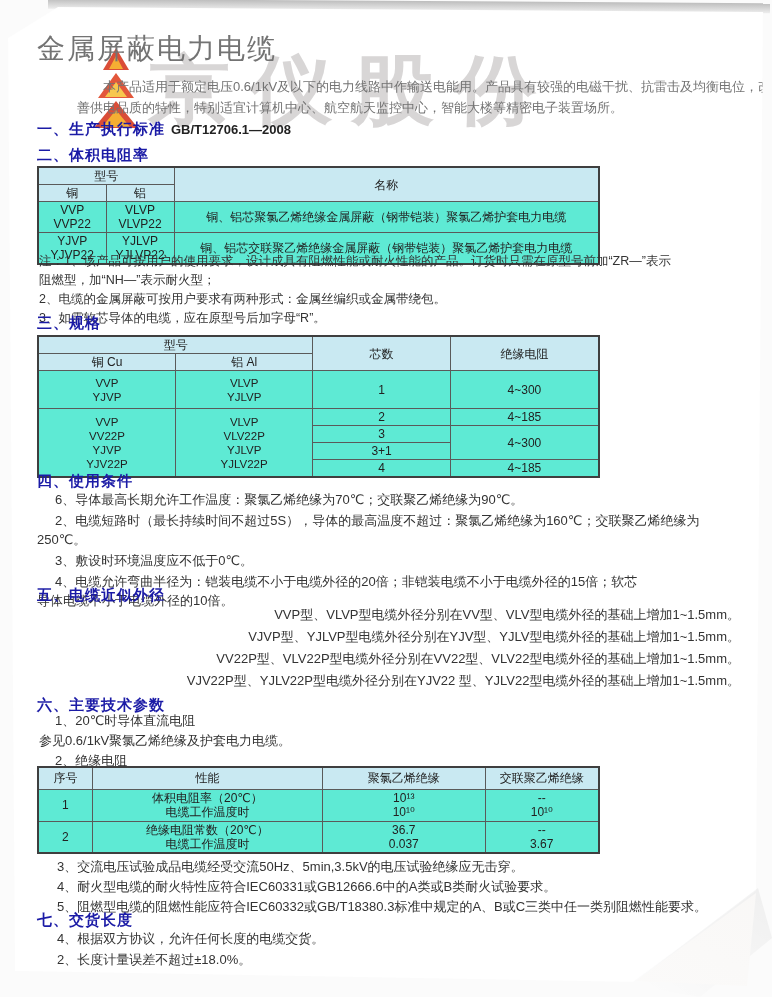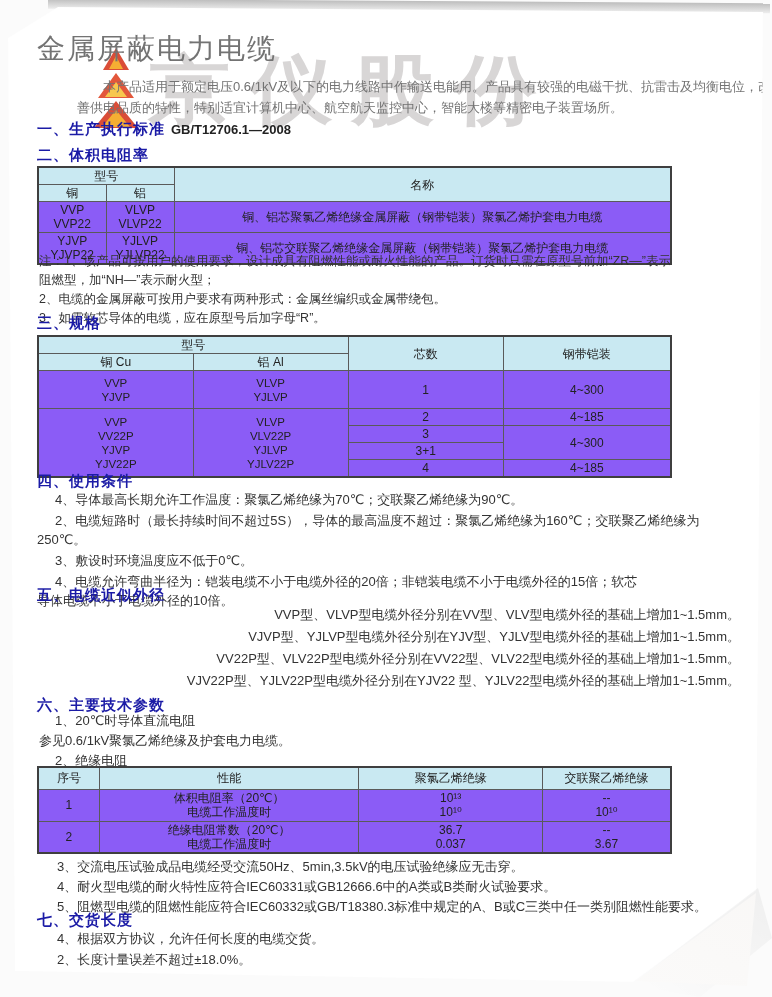--- a/index.html
+++ b/index.html
@@ -44,21 +44,21 @@
     font-size:13px;line-height:21px;text-indent:2em;color:#737373;margin-left:40px;
   }
   .sec{
     font-size:15px;font-weight:bold;color:#1b1ba6;letter-spacing:1px;white-space:nowrap;
   }
   .sec .std{font-size:13px;color:#222;font-weight:bold;letter-spacing:0;margin-left:6px;text-align:right;}
   .lines .line{font-size:13px;line-height:19px;white-space:pre-line;margin-bottom:2px;}
   .lines.sp .line{margin-bottom:3px;text-align:right;}
   .notes .line{font-size:12.5px;line-height:19px;white-space:pre-line;}
   
-  table{border-collapse:collapse;width:635px;table-layout:fixed;background:#8b5cf6;}
+  table{border-collapse:collapse;width:563px;table-layout:fixed;background:#5eead4;}
   table,td,th{border:1px solid #5a5a5a;}
   table{border:2px solid #3f3f3f;}
   td,th{
     font-size:12px;text-align:center;vertical-align:middle;
     padding:1px 3px;white-space:pre-line;line-height:14px;color:#222;font-weight:normal;
   }
   th{background:#c9e9f2;}
   .t1 .hrow{height:14px;}
   .t1 .drow{height:28px;line-height:13px;}
   .t2 .hrow1{height:15px;}
@@ -146,21 +146,21 @@
       <colgroup>
           <col style="width:24.5%">
           <col style="width:24.5%">
           <col style="width:24.5%">
           <col>
         </colgroup>
       <tbody>
           <tr class="hrow1">
         <th colspan="2">型号</th>
         <th rowspan="2">芯数</th>
-        <th rowspan="2">钢带铠装</th>
+        <th rowspan="2">绝缘电阻</th>
       </tr>
       <tr class="hrow2">
         <th>铜 Cu</th>
         <th>铝 Al</th>
       </tr>
       <tr class="g1">
         <td class="multi">VVP
 YJVP</td>
         <td class="multi">VLVP
 YJLVP</td>
@@ -189,21 +189,21 @@
       <tr class="sub">
         <td>4</td>
         <td>4~185</td>
       </tr>
     </tbody>
       </table>
   </div>
 
   <div class="blk sec" style="top:472px">四、使用条件</div>
   <div class="blk lines" style="top:490px;left:55px;width:683px">
-    <div class="line" style="margin-left:-18px;text-indent:18px">4、导体最高长期允许工作温度：聚氯乙烯绝缘为70℃；交联聚乙烯绝缘为90℃。</div>
+    <div class="line" style="margin-left:-18px;text-indent:18px">6、导体最高长期允许工作温度：聚氯乙烯绝缘为70℃；交联聚乙烯绝缘为90℃。</div>
     <div class="line" style="margin-left:-18px;text-indent:18px">2、电缆短路时（最长持续时间不超过5S），导体的最高温度不超过：聚氯乙烯绝缘为160℃；交联聚乙烯绝缘为250℃。</div>
     <div class="line" style="margin-left:-18px;text-indent:18px">3、敷设时环境温度应不低于0℃。</div>
     <div class="line" style="margin-left:-18px;text-indent:18px">4、电缆允许弯曲半径为：铠装电缆不小于电缆外径的20倍；非铠装电缆不小于电缆外径的15倍；软芯
 导体电缆不小于电缆外径的10倍。</div>
   </div>
 
   <div class="blk sec" style="top:586px">五、电缆近似外径</div>
   <div class="blk lines sp" style="top:605px;left:39px">
     <div class="line">VVP型、VLVP型电缆外径分别在VV型、VLV型电缆外径的基础上增加1~1.5mm。</div>
     <div class="line">VJVP型、YJLVP型电缆外径分别在YJV型、YJLV型电缆外径的基础上增加1~1.5mm。</div>

